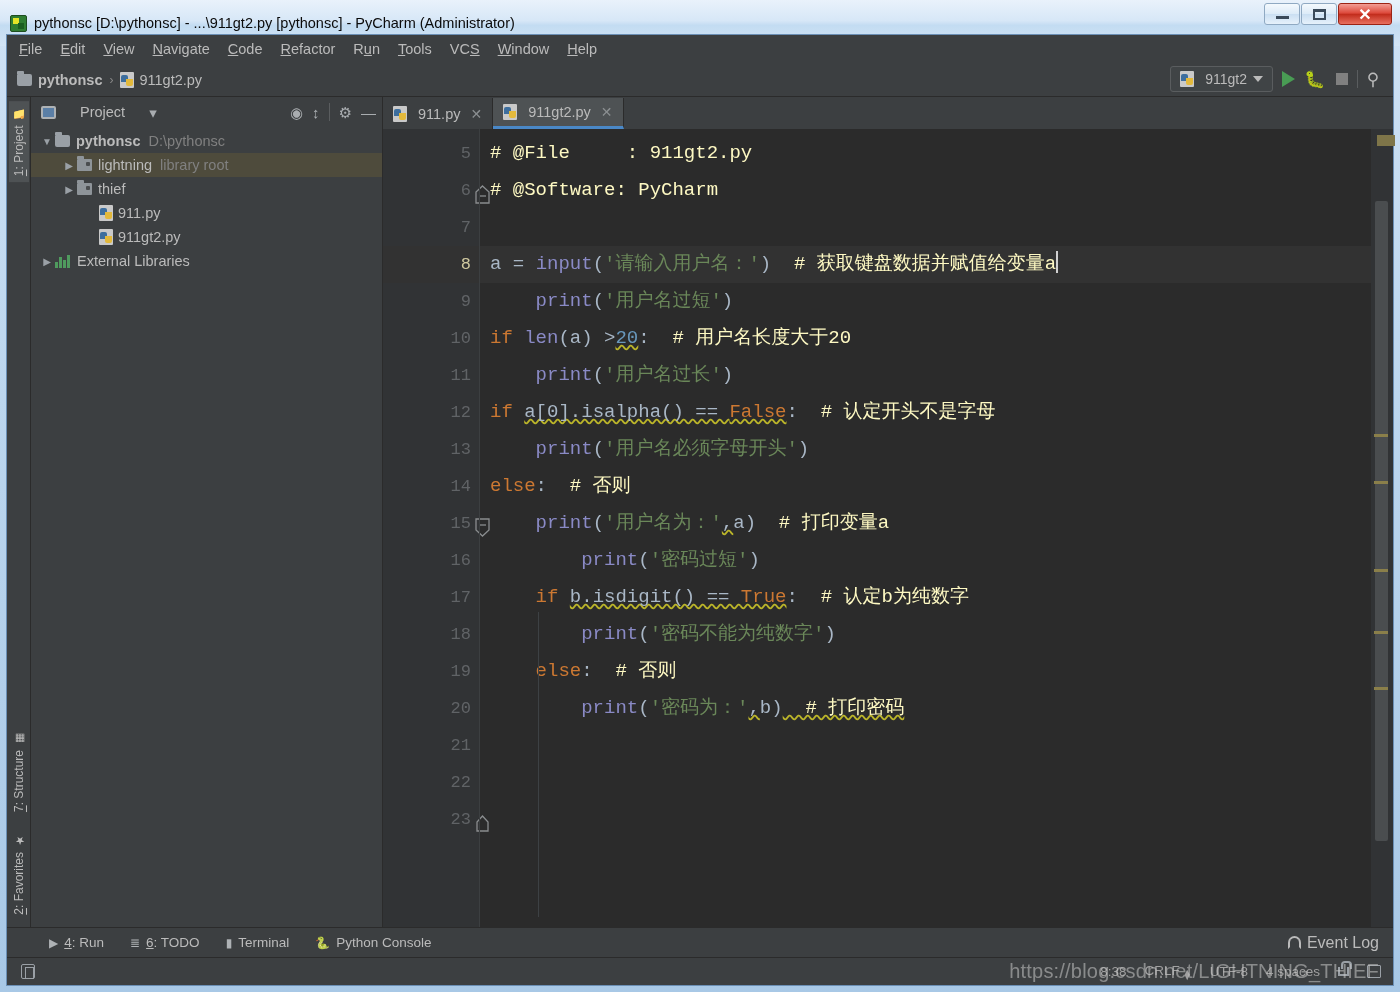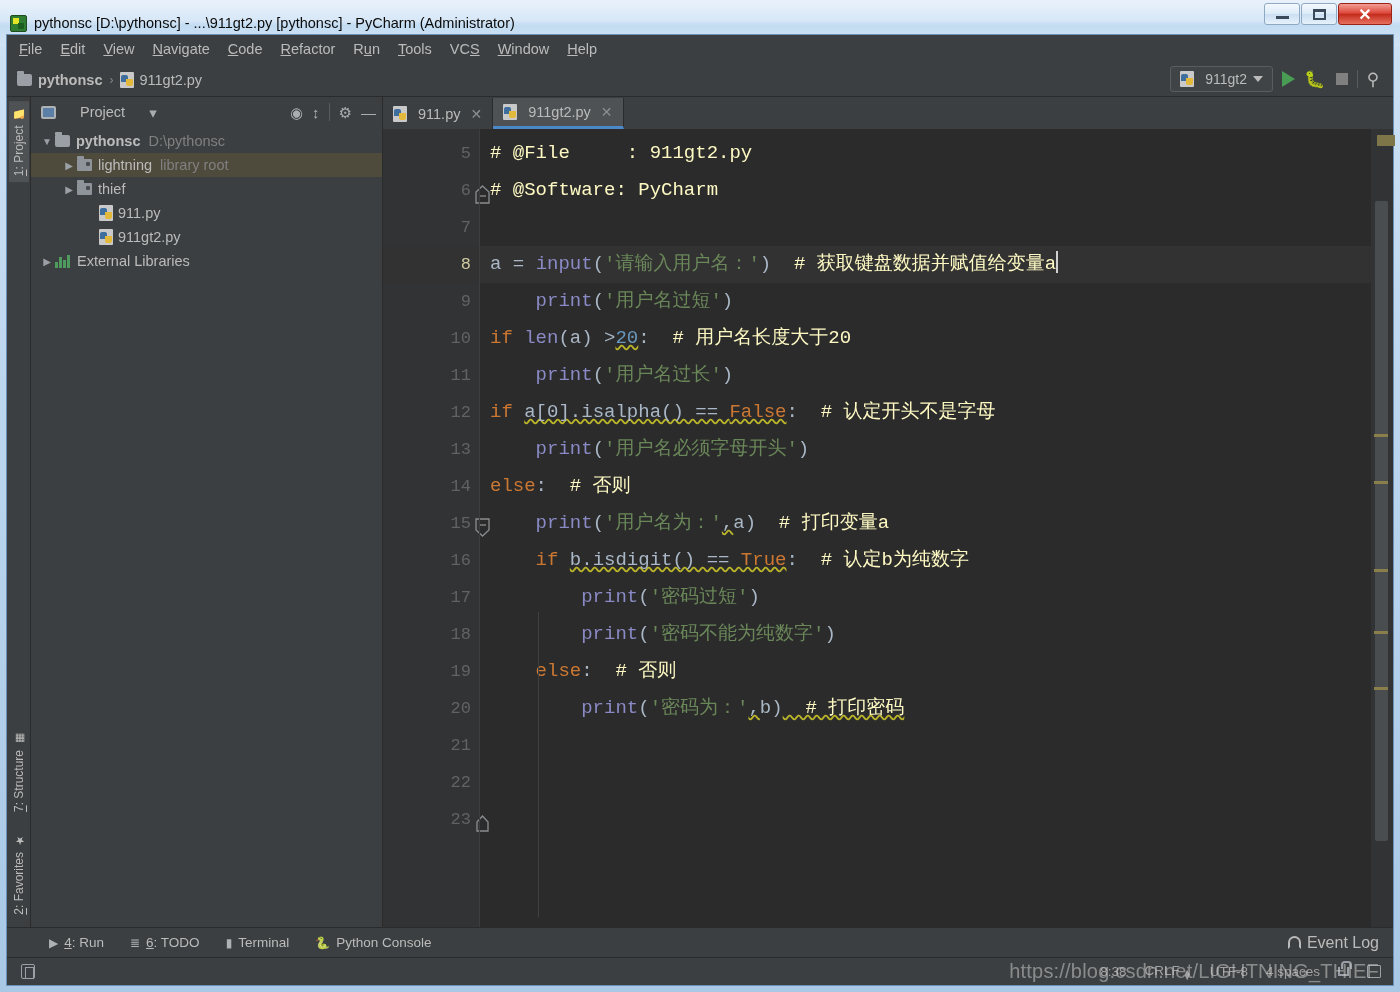--- a/index.html
+++ b/index.html
@@ -440,22 +440,22 @@
               <div class="cl"><span class="cmt"># @Software: PyCharm</span></div>
               <div class="cl"></div>
               <div class="cl cur"><span class="id">a </span><span class="op">= </span><span class="fn">input</span><span class="op">(</span><span class="str">'请输入用户名：'</span><span class="op">)</span><span class="cmt">  # 获取键盘数据并赋值给变量a</span><span class="caret"></span></div>
               <div class="cl"><span class="op">    </span><span class="fn">print</span><span class="op">(</span><span class="str">'用户名过短'</span><span class="op">)</span></div>
               <div class="cl"><span class="kw">if </span><span class="fn">len</span><span class="op">(a) &gt;</span><span class="num sq">20</span><span class="op">:</span><span class="cmt">  # 用户名长度大于20</span></div>
               <div class="cl"><span class="op">    </span><span class="fn">print</span><span class="op">(</span><span class="str">'用户名过长'</span><span class="op">)</span></div>
               <div class="cl"><span class="kw">if </span><span class="op sq">a[0].isalpha() == </span><span class="kw sq">False</span><span class="op">:</span><span class="cmt">  # 认定开头不是字母</span></div>
               <div class="cl"><span class="op">    </span><span class="fn">print</span><span class="op">(</span><span class="str">'用户名必须字母开头'</span><span class="op">)</span></div>
               <div class="cl"><span class="kw">else</span><span class="op">:</span><span class="cmt">  # 否则</span></div>
               <div class="cl"><span class="op">    </span><span class="fn">print</span><span class="op">(</span><span class="str">'用户名为：'</span><span class="op sq">,</span><span class="op">a)</span><span class="cmt">  # 打印变量a</span></div>
+              <div class="cl"><span class="op">        </span><span class="fn">print</span><span class="op">(</span><span class="str">'密码过短'</span><span class="op">)</span></div>
               <div class="cl"><span class="op">    </span><span class="kw">if </span><span class="op sq">b.isdigit() == </span><span class="kw sq">True</span><span class="op">:</span><span class="cmt">  # 认定b为纯数字</span></div>
-              <div class="cl"><span class="op">        </span><span class="fn">print</span><span class="op">(</span><span class="str">'密码过短'</span><span class="op">)</span></div>
               <div class="cl"><span class="op">        </span><span class="fn">print</span><span class="op">(</span><span class="str">'密码不能为纯数字'</span><span class="op">)</span></div>
               <div class="cl"><span class="op">    </span><span class="kw">else</span><span class="op">:</span><span class="cmt">  # 否则</span></div>
               <div class="cl"><span class="op">        </span><span class="fn">print</span><span class="op">(</span><span class="str">'密码为：'</span><span class="op sq">,</span><span class="op">b)</span><span class="cmt sq">  # 打印密码</span></div>
               <div class="indent-guide" style="left: 58px; top: 483px; bottom: 10px;"></div>
             </div>
           <div class="markbar">
             <div class="mark top"></div>
             <div class="scroll-thumb" style="top:72px;height:640px;"></div>
             <div class="mark" style="top:305px;"></div>
             <div class="mark" style="top:352px;"></div>

